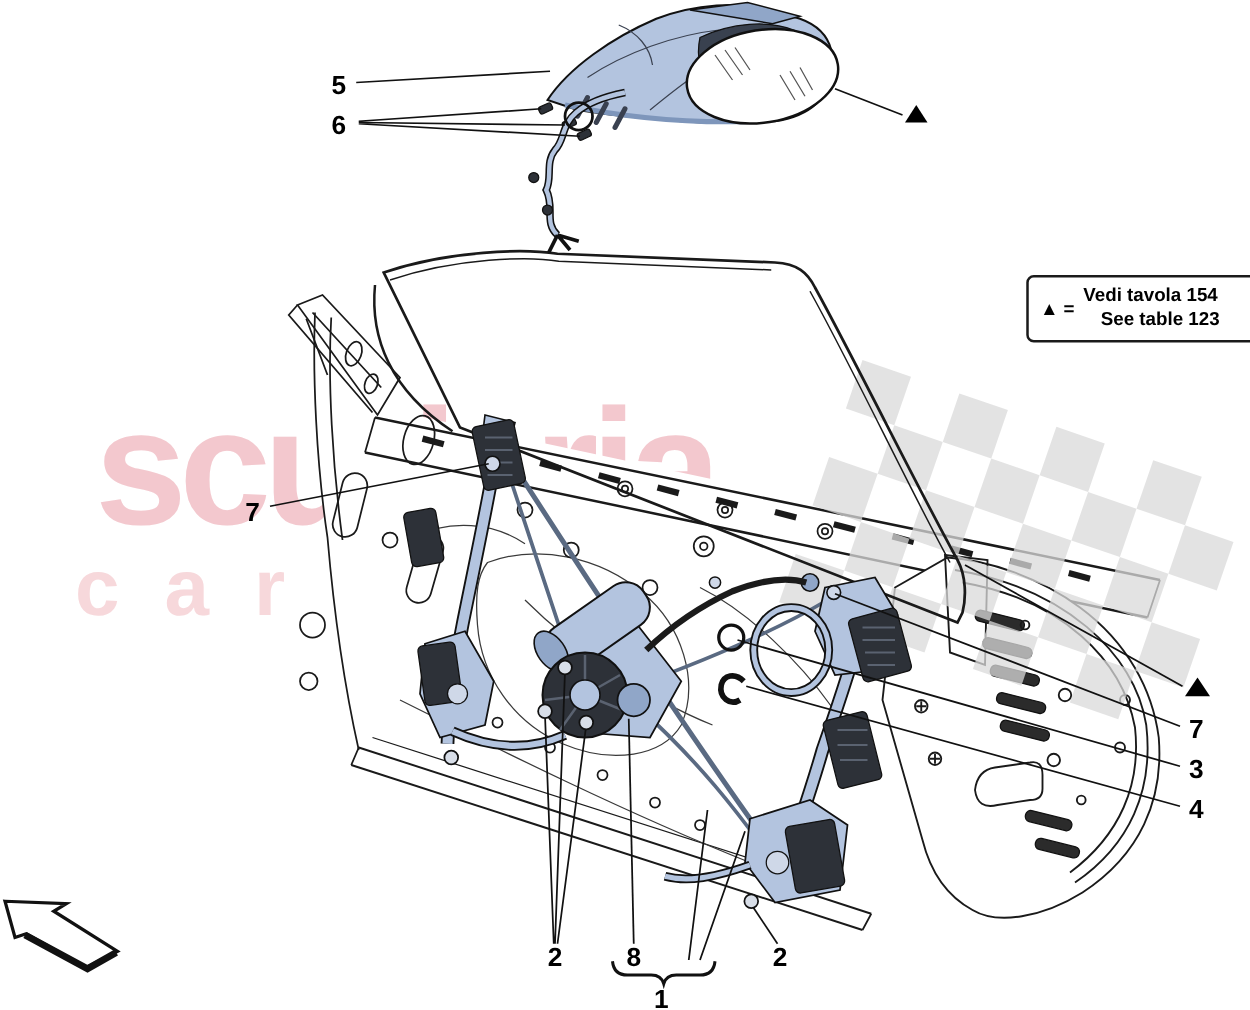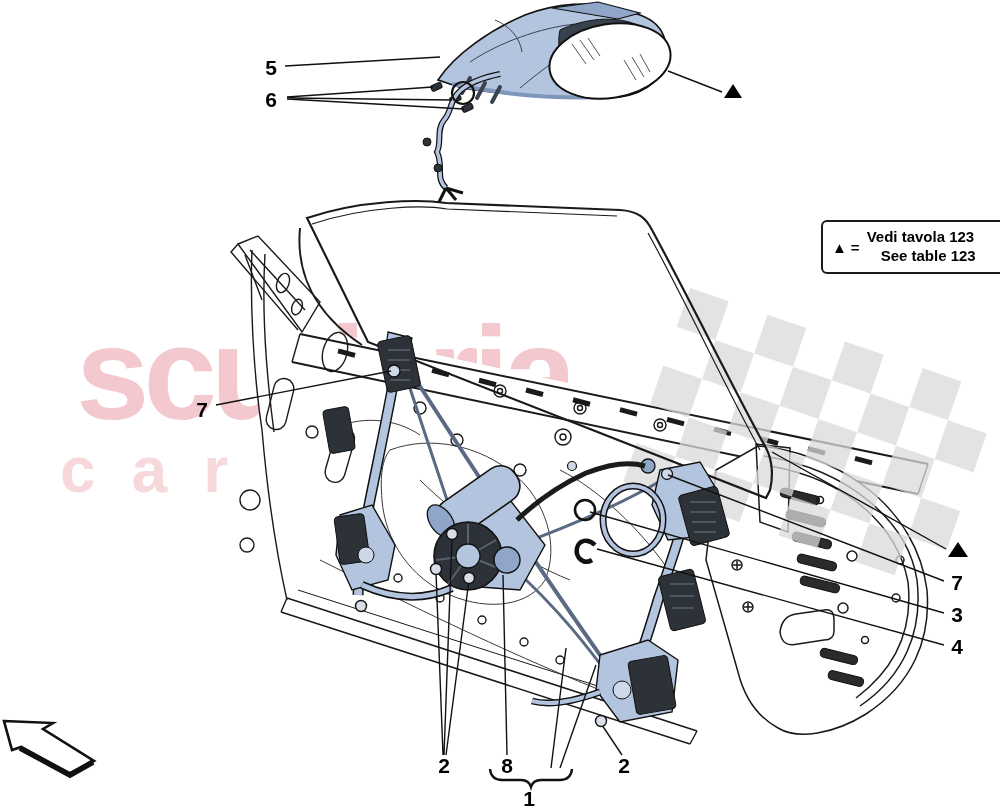--- a/index.html
+++ b/index.html
@@ -308,17 +308,17 @@
       <polygon points="4,721 53,723 43,729 94,761 69,774 21,747 12,750" fill="#ffffff" stroke="#111" stroke-width="2.6" stroke-linejoin="miter"></polygon>
       <path d="M20,748 L70,775 L93,762" fill="none" stroke="#111" stroke-width="5.5"></path>
     </g>
   </svg>
 
   <div id="legend">
     <span class="sym">
       <span>▲</span><span style="margin-left:4px;">=</span>
     </span>
     <span class="lines">
-      <span>Vedi tavola 123</span>
+      <span>Vedi tavola 154</span>
       <span>See table 123</span>
     </span>
   </div>
 </div>
 
 </body></html>

